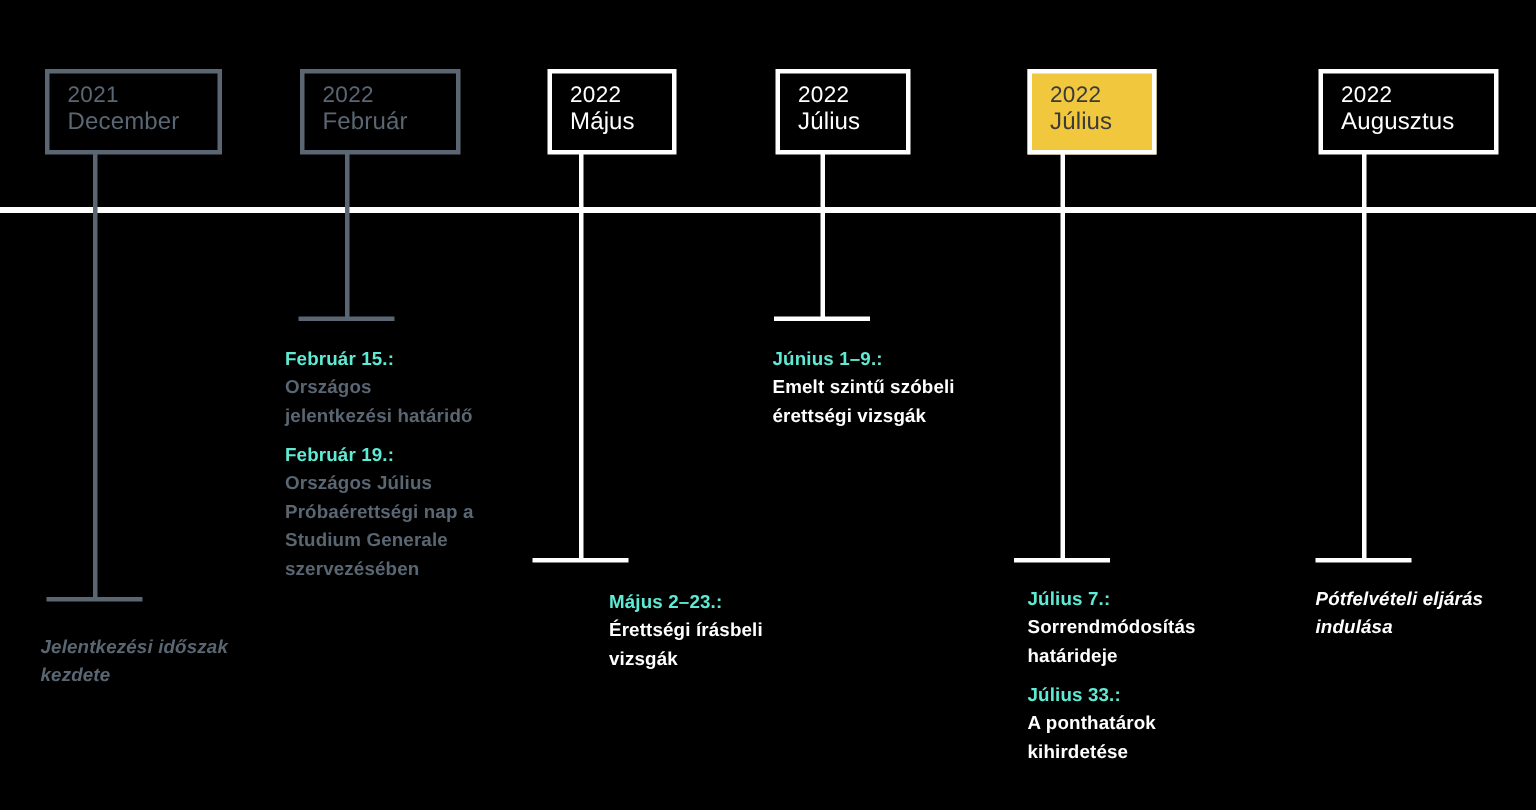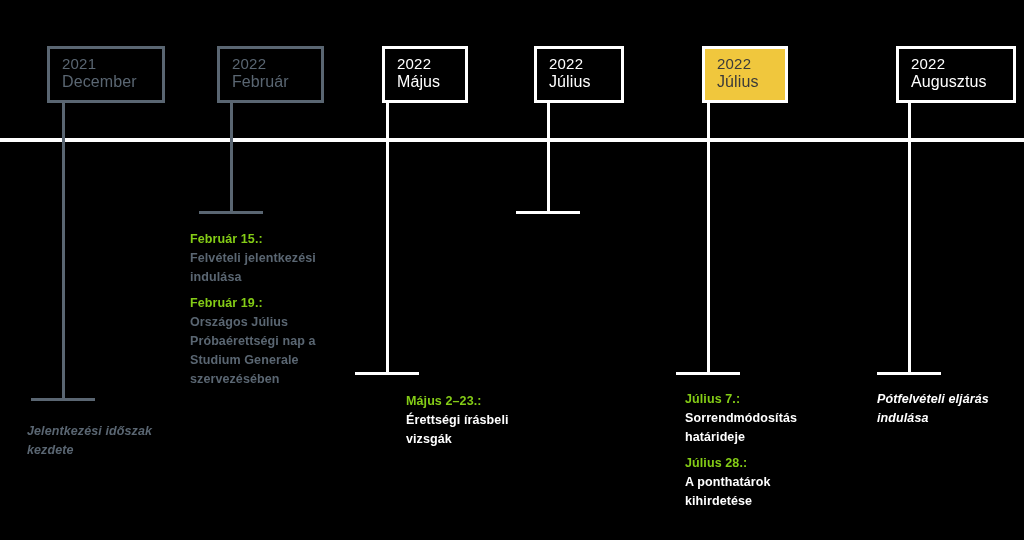--- a/index.html
+++ b/index.html
@@ -36,21 +36,20 @@
   }
 
   
   .date-box {
     position: absolute;
     border-width: 3px;
     border-style: solid;
     padding: 6px 12px 8px 12px;
     line-height: 1.18;
     white-space: nowrap;
-    margin-left: 17px;
   }
   .date-box .yr {
     display: block;
     font-size: 15px;
     letter-spacing: 0.2px;
   }
   .date-box .mo {
     display: block;
     font-size: 16px;
     letter-spacing: 0.1px;
@@ -84,21 +83,21 @@
     position: absolute;
     font-size: 12.5px;
     line-height: 1.52;
     letter-spacing: 0.1px;
   }
   .desc .evt { display: block; margin-bottom: 1px; }
   .desc .evt + .evt { margin-top: 7px; }
   .desc .evt-head {
     display: block;
     font-weight: bold;
-    color: #84cc16;
+    color: #5eead4;
   }
   .desc .evt-body { display: block; font-weight: bold; }
   .th-slate .desc .evt-body { color: #5A6672; }
   .th-white .desc .evt-body { color: #FFFFFF; }
   .th-gold  .desc .evt-body { color: #FFFFFF; }
 
   
   .desc .evt-body-only { display: block; font-weight: bold; font-style: italic; }
   .th-slate .desc .evt-body-only { color: #5A6672; }
   .th-white .desc .evt-body-only { color: #FFFFFF; }
@@ -133,21 +132,21 @@
       <span class="yr">2022</span>
       <span class="mo">Február</span>
     </div>
 
     <div class="stem" style="left:45px; top:100px; height:114px;"></div>
     <div class="foot" style="left:14px; top:211px; width:64px;"></div>
 
     <div class="desc" style="left:5px; top:230px; width:128px;">
       <span class="evt">
         <span class="evt-head">Február 15.:</span>
-        <span class="evt-body">Felvételi jelentkezési indulása</span>
+        <span class="evt-body">Országos jelentkezési határidő</span>
       </span>
       <span class="evt">
         <span class="evt-head">Február 19.:</span>
         <span class="evt-body">Országos Július Próbaérettségi nap a Studium Generale szervezésében</span>
       </span>
     </div>
   </div>
 
   <div class="milestone th-white" style="left:355px; width:160px;">
 
@@ -171,40 +170,44 @@
 
     <div class="date-box" style="left:5px; top:46px; width:90px;">
       <span class="yr">2022</span>
       <span class="mo">Július</span>
     </div>
 
     <div class="stem" style="left:35px; top:100px; height:114px;"></div>
     <div class="foot" style="left:4px; top:211px; width:64px;"></div>
 
     <div class="desc" style="left:3px; top:230px; width:130px;">
+      <span class="evt">
+        <span class="evt-head">Június 1–9.:</span>
+        <span class="evt-body">Emelt szintű szóbeli érettségi vizsgák</span>
+      </span>
     </div>
   </div>
 
   <div class="milestone th-gold" style="left:682px; width:190px;">
 
     <div class="date-box" style="left:3px; top:46px; width:86px;">
       <span class="yr">2022</span>
       <span class="mo">Július</span>
     </div>
 
     <div class="stem" style="left:25px; top:100px; height:272px;"></div>
     <div class="foot" style="left:-6px; top:372px; width:64px;"></div>
 
     <div class="desc" style="left:3px; top:390px; width:135px;">
       <span class="evt">
         <span class="evt-head">Július 7.:</span>
         <span class="evt-body">Sorrendmódosítás határideje</span>
       </span>
       <span class="evt">
-        <span class="evt-head">Július 28.:</span>
+        <span class="evt-head">Július 33.:</span>
         <span class="evt-body">A ponthatárok kihirdetése</span>
       </span>
     </div>
   </div>
 
   <div class="milestone th-white" style="left:872px; width:152px;">
 
     <div class="date-box" style="left:7px; top:46px; width:120px;">
       <span class="yr">2022</span>
       <span class="mo">Augusztus</span>

